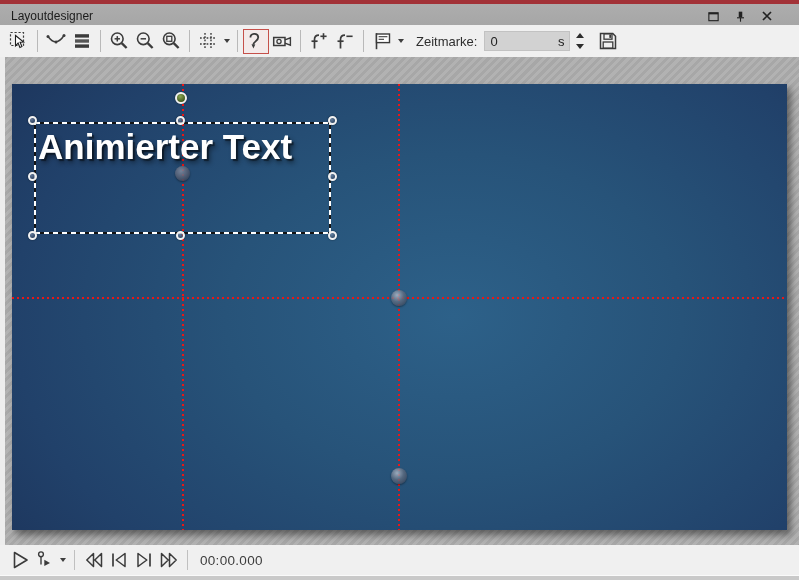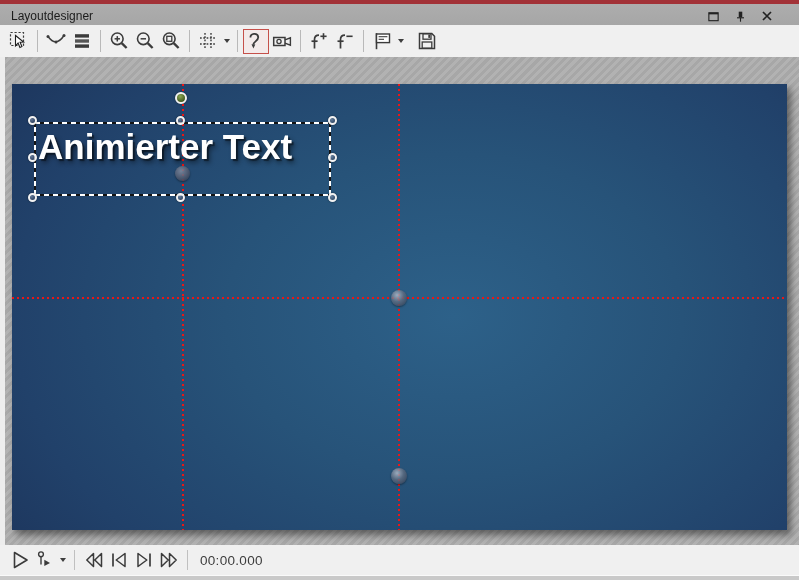--- a/index.html
+++ b/index.html
@@ -52,21 +52,21 @@
   .guide-v { position:absolute; top:0; bottom:0; width:2px;
     background:repeating-linear-gradient(180deg,#ee1414 0 2px, transparent 2px 5px); }
   .guide-h { position:absolute; left:0; right:0; height:2px;
     background:repeating-linear-gradient(90deg,#ee1414 0 2px, transparent 2px 5px); }
 
   .sphere { position:absolute; width:16px; height:16px; border-radius:50%;
     background:radial-gradient(circle at 38% 32%, rgba(175,185,200,0.85), rgba(95,108,128,0.8) 45%, rgba(45,55,75,0.85));
     box-shadow:0 1px 2px rgba(0,0,0,0.4); }
 
   
-  .selection { position:absolute; left:23px; top:39px; width:295px; height:72px; }
+  .selection { position:absolute; left:23px; top:39px; width:295px; height:110px; }
   .edge { position:absolute; }
   .edge-t { left:0; right:0; top:-1px; height:2px; background:repeating-linear-gradient(90deg,#fff 0 5px,#141414 5px 9px); }
   .edge-b { left:0; right:0; bottom:-1px; height:2px; background:repeating-linear-gradient(90deg,#fff 0 5px,#141414 5px 9px); }
   .edge-l { top:0; bottom:0; left:-1px; width:2px; background:repeating-linear-gradient(0deg,#fff 0 5px,#141414 5px 9px); }
   .edge-r { top:0; bottom:0; right:-1px; width:2px; background:repeating-linear-gradient(0deg,#fff 0 5px,#141414 5px 9px); }
 
   .handle { position:absolute; width:9px; height:9px; border:2px solid #f2f2f2; border-radius:50%;
     background:radial-gradient(circle at 35% 30%, rgba(150,165,190,0.55), rgba(25,35,58,0.55));
     box-shadow:0 0 2px rgba(0,0,0,0.5); }
   .h-tl { left:-7px; top:-7px; }   .h-tm { left:calc(50% - 6.5px); top:-7px; }   .h-tr { right:-7px; top:-7px; }
@@ -254,20 +254,35 @@
             <rect x="5.5" y="4" width="13" height="8.6" fill="#fff" stroke="#3b3b3b" stroke-width="1.4"></rect>
             <line x1="7.6" y1="6.7" x2="16.4" y2="6.7" stroke="#3b3b3b" stroke-width="1.1"></line>
             <line x1="7.6" y1="9.3" x2="13" y2="9.3" stroke="#3b3b3b" stroke-width="1.1"></line>
           </svg>
       </span>
     </div>
     <div class="caret-btn">
         <span class="caret"></span>
       </div>
 
+    <div class="zm-group">
+      <span class="zm-label">Zeitmarke:</span>
+      <div class="zm-field">
+        <input type="text" value="0" style="">
+        <span class="zm-unit">s</span>
+      </div>
+      <div class="spinner">
+        <div class="spin-btn">
+            <span class="tri-up"></span>
+          </div>
+        <div class="spin-btn">
+            <span class="tri-down"></span>
+          </div>
+      </div>
+    </div>
 
     <div class="tb-btn" style="margin-left:8px;">
       <span>
         <svg width="22" height="22" viewBox="0 0 22 22">
             <path d="M3.5 3.5 H15.8 L18.5 6.2 V18.5 H3.5 Z" fill="none" stroke="#3b3b3b" stroke-width="1.5"></path>
             <rect x="7" y="3.8" width="8" height="5.4" fill="none" stroke="#3b3b3b" stroke-width="1.3"></rect>
             <rect x="12.3" y="4.6" width="1.8" height="3.3" fill="#3b3b3b"></rect>
             <rect x="6.2" y="12" width="9.6" height="6.2" fill="none" stroke="#3b3b3b" stroke-width="1.3"></rect>
           </svg>
       </span>

